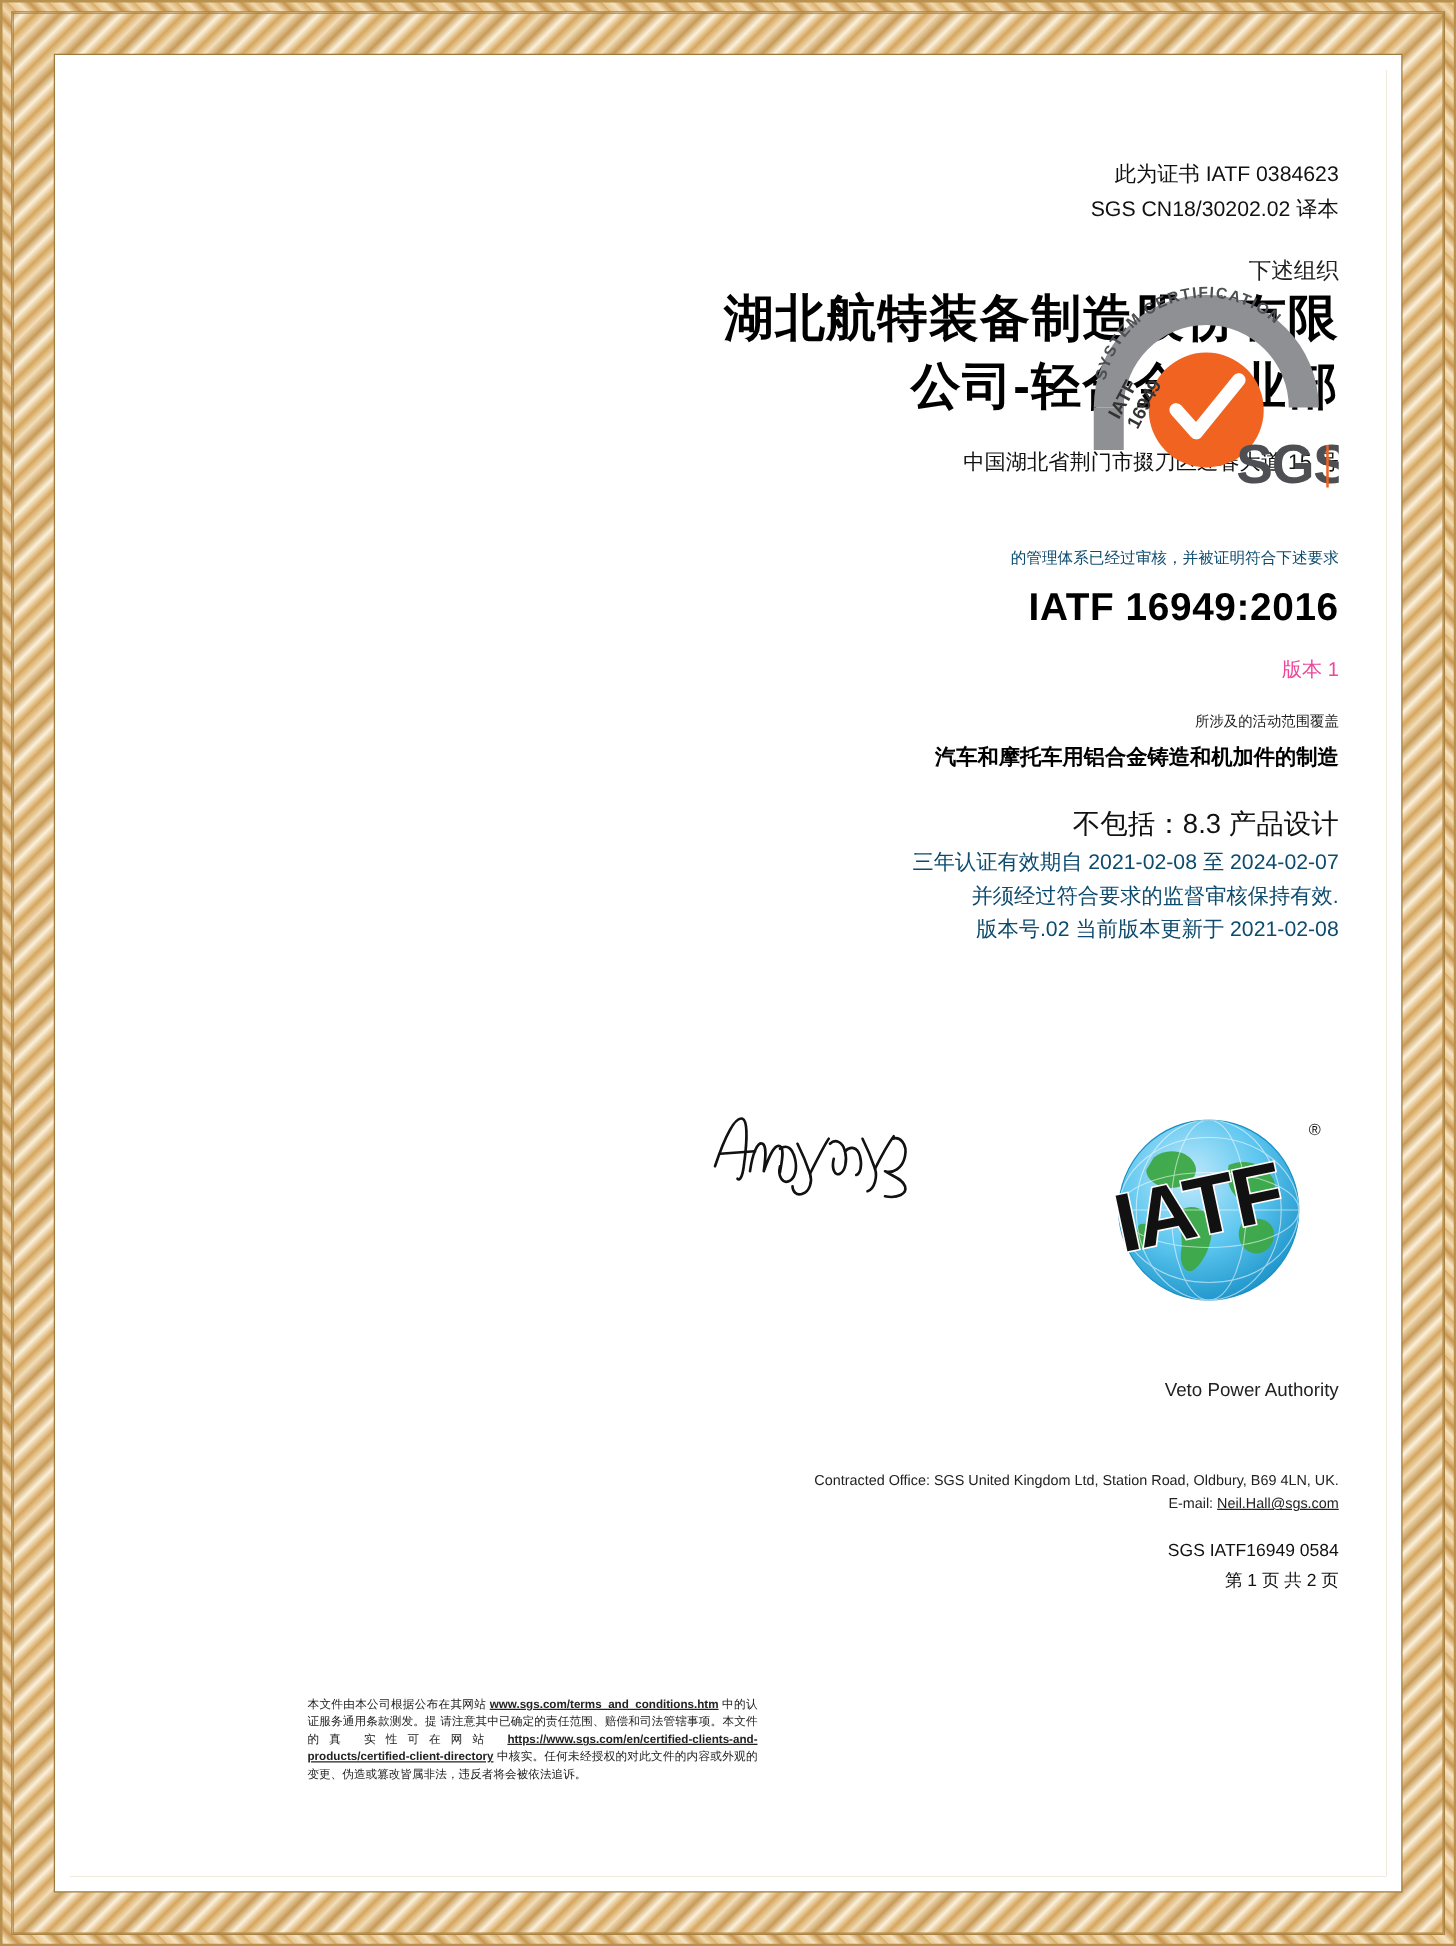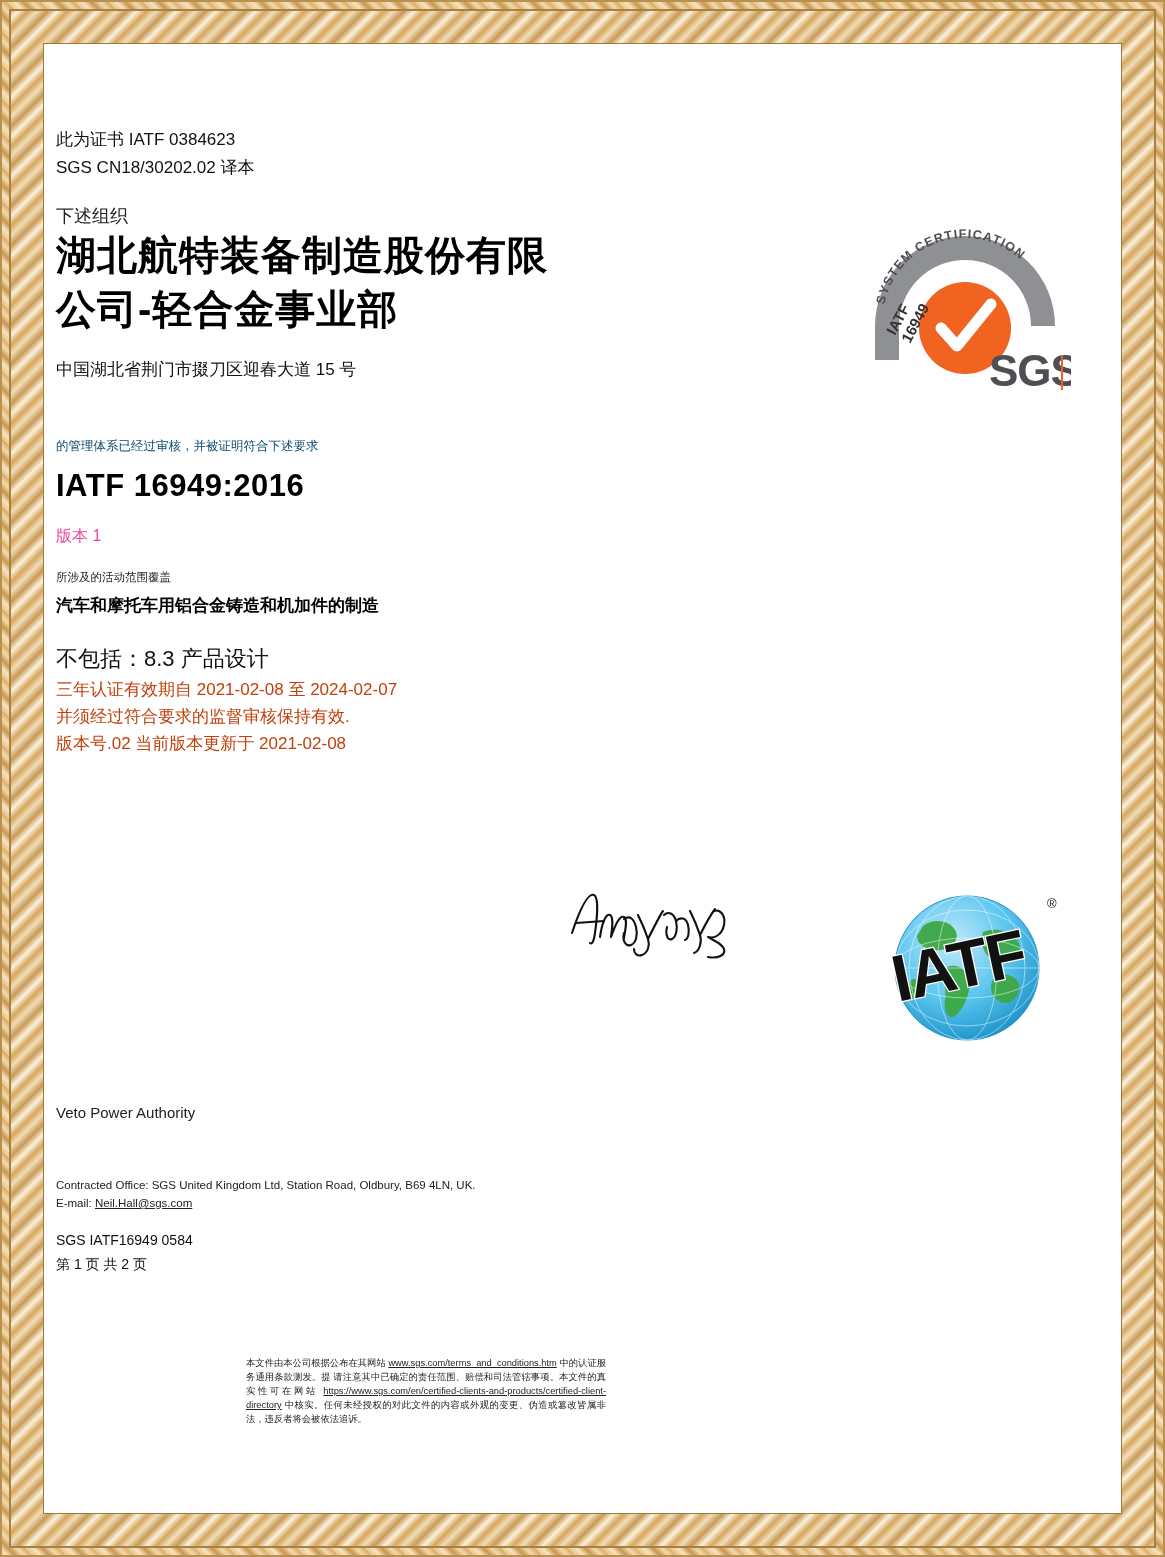--- a/index.html
+++ b/index.html
@@ -60,20 +60,21 @@
   .inner {
     position: absolute;
     top: 0; left: 0; right: 0; bottom: 0;
     padding: 0;
   }
 
   .right-col {
     position: absolute;
     left: 0;
     right: 38px;
+    text-align: right;
   }
 
   
   .cert-ref {
     top: 70px;
     font-size: 17px;
     line-height: 28px;
     color: #111;
   }
 
@@ -134,21 +135,21 @@
   .scope-excl {
     top: 588px;
     font-size: 22px;
     color: #111;
   }
 
   .validity {
     top: 620px;
     font-size: 17px;
     line-height: 27px;
-    color: #c2410c;
+    color: #0c4a6e;
   }
 
   .signed-label {
     top: 800px;
     font-size: 12.5px;
     color: #222;
   }
 
   .signature-wrap {
     position: absolute;
@@ -187,21 +188,21 @@
   .legal {
     position: absolute;
     top: 1300px;
     left: 190px;
     width: 360px;
     font-size: 9.3px;
     line-height: 14px;
     text-align: justify;
     color: #222;
   }
-  .legal .u { text-decoration: underline; }
+  .legal .u { text-decoration: underline; font-weight: bold; }
 
   
   .sgs-logo {
     position: absolute;
     top: 152px;
     right: 38px;
     width: 210px;
     height: 190px;
   }
 

